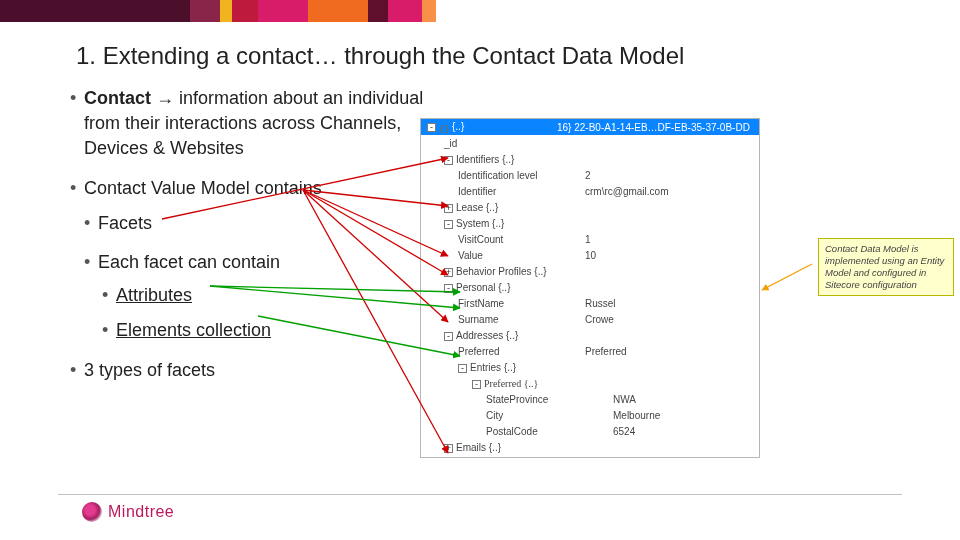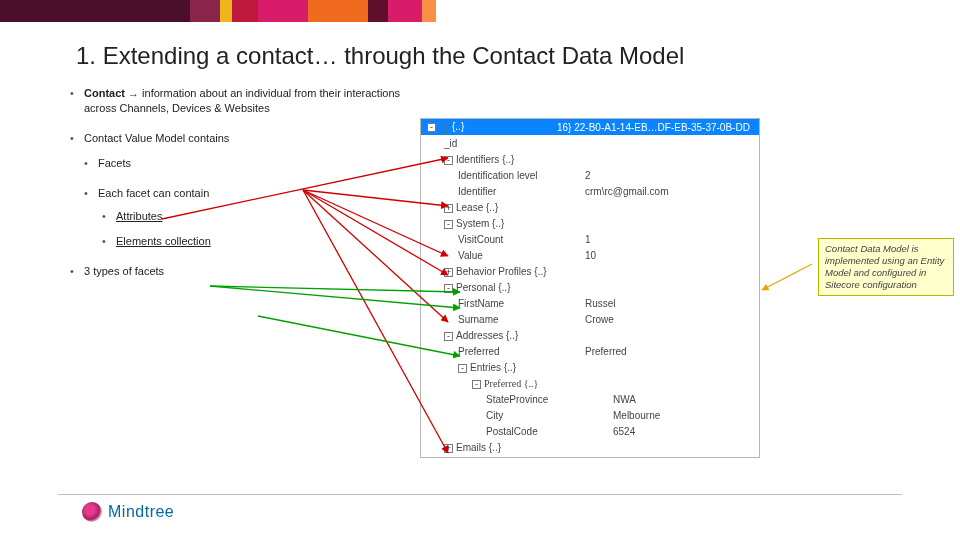--- a/index.html
+++ b/index.html
@@ -24,21 +24,21 @@
   .seg.rest { background: #fff; flex: 1; }
 
   .slide-title {
     position: absolute; left: 76px; top: 42px;
     font-size: 24px; font-weight: 400; color: #222;
   }
 
   .content {
     position: absolute; left: 70px; top: 86px;
     width: 360px;
-    font-size: 11px; color: #222;
+    font-size: 18px; color: #222;
     line-height: 1.4;
   }
   ul { list-style: none; }
   .b1 > li { padding-left: 14px; position: relative; margin-bottom: 14px; }
   .b1 > li::before { content: "•"; position: absolute; left: 0; top: 0; color: #555; }
   .b2 { margin-top: 10px; }
   .b2 > li { padding-left: 14px; position: relative; margin-bottom: 14px; }
   .b2 > li::before { content: "•"; position: absolute; left: 0; top: 0; color: #555; }
   .b3 { margin-top: 8px; }
   .b3 > li { padding-left: 18px; position: relative; margin-bottom: 10px; text-decoration: underline; }
@@ -81,21 +81,21 @@
   }
 
   
   .footer-line {
     position: absolute; left: 58px; right: 58px; top: 494px;
     border-top: 1px solid #c0c0c0;
   }
   .logo {
     position: absolute; left: 82px; top: 502px;
     display: flex; align-items: center; gap: 6px;
-    font-size: 16px; color: #0369a1; font-weight: 400;
+    font-size: 16px; color: #be185d; font-weight: 400;
     letter-spacing: 0.5px;
   }
   .logo .mark {
     width: 20px; height: 20px; border-radius: 50%;
     background: radial-gradient(circle at 40% 40%, #e43b8e 0%, #e43b8e 28%, #a32063 55%, #fff 80%);
     position: relative;
   }
 
   
   svg.arrows {

